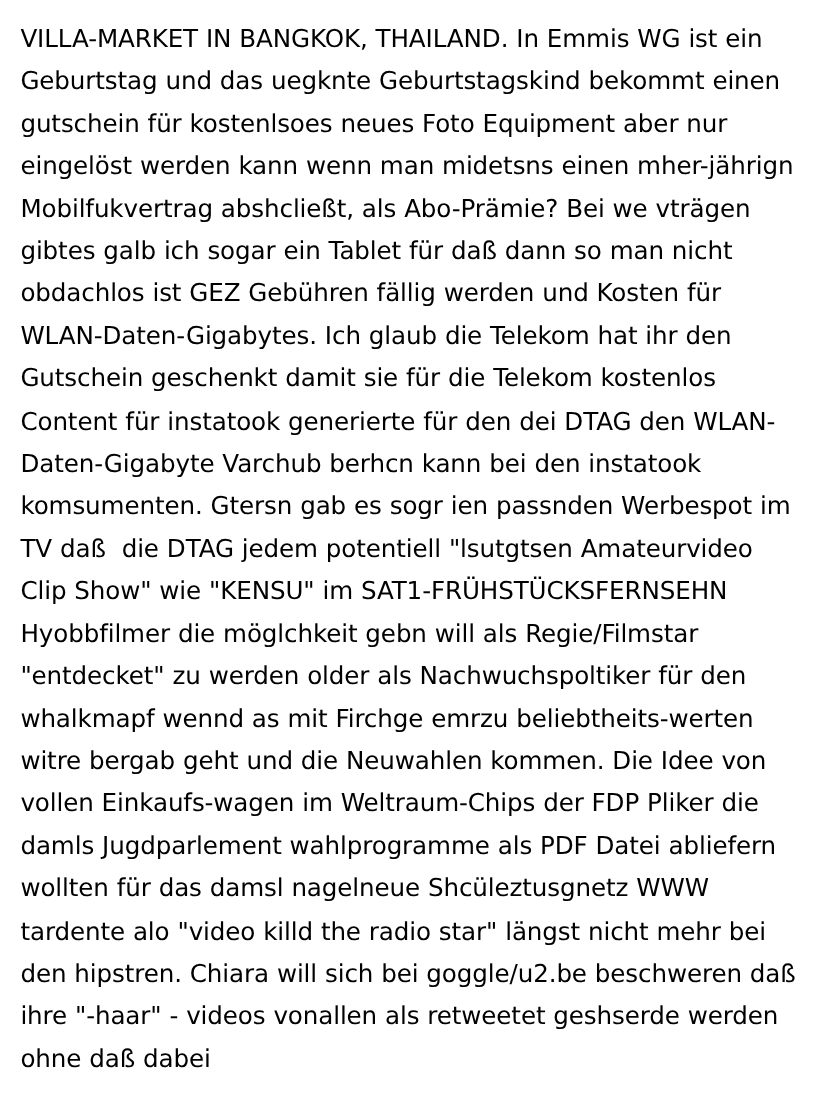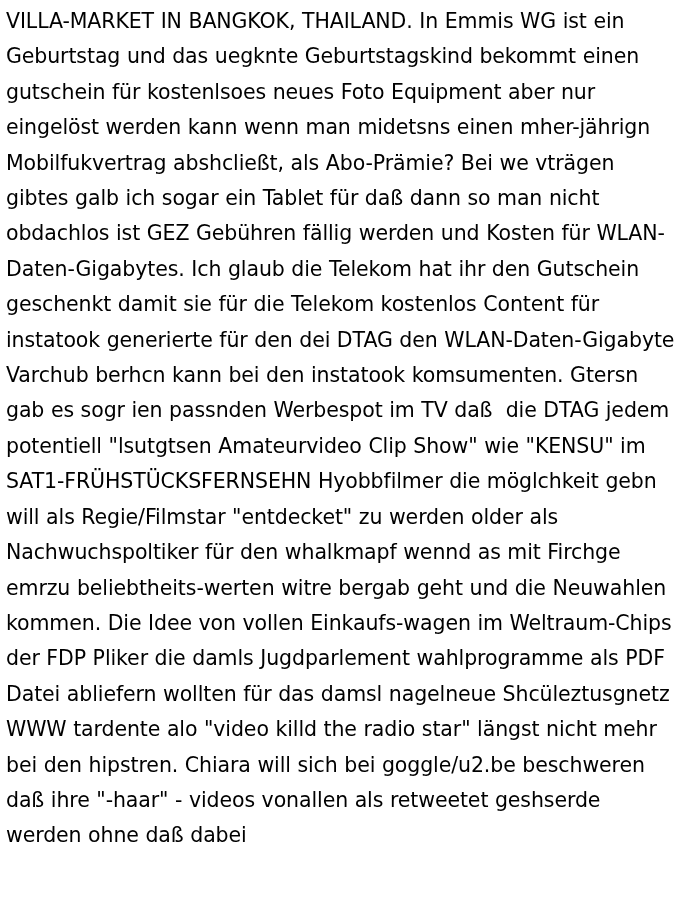--- a/index.html
+++ b/index.html
@@ -23,21 +23,21 @@
   }
   .body-text {
     font-family: "DejaVu Sans", sans-serif;
     font-size: 20.5px;
     line-height: 35.4px;
     color: #000000;
     text-align: left;
     letter-spacing: -0.1px;
     word-spacing: 0.2px;
     white-space: pre-wrap;
-    margin: 0;
+    margin: 11px;
   }
 </style>
 </head>
 <body>
 
 <div class="page">
   <p class="body-text">VILLA-MARKET IN BANGKOK, THAILAND. In Emmis WG ist ein Geburtstag und das uegknte Geburtstagskind bekommt einen gutschein für kostenlsoes neues Foto Equipment aber nur eingelöst werden kann wenn man midetsns einen mher-jährign Mobilfukvertrag abshcließt, als Abo-Prämie? Bei we vträgen gibtes galb ich sogar ein Tablet für daß dann so man nicht obdachlos ist GEZ Gebühren fällig werden und Kosten für WLAN-Daten-Gigabytes. Ich glaub die Telekom hat ihr den Gutschein geschenkt damit sie für die Telekom kostenlos Content für instatook generierte für den dei DTAG den WLAN-Daten-Gigabyte Varchub berhcn kann bei den instatook komsumenten. Gtersn gab es sogr ien passnden Werbespot im TV daß  die DTAG jedem potentiell "lsutgtsen Amateurvideo Clip Show" wie "KENSU" im SAT1-FRÜHSTÜCKSFERNSEHN Hyobbfilmer die möglchkeit gebn will als Regie/Filmstar "entdecket" zu werden older als Nachwuchspoltiker für den whalkmapf wennd as mit Firchge emrzu beliebtheits-werten witre bergab geht und die Neuwahlen kommen. Die Idee von vollen Einkaufs-wagen im Weltraum-Chips der FDP Pliker die damls Jugdparlement wahlprogramme als PDF Datei abliefern wollten für das damsl nagelneue Shcüleztusgnetz WWW tardente alo "video killd the radio star" längst nicht mehr bei den hipstren. Chiara will sich bei goggle/u2.be beschweren daß ihre "-haar" - videos vonallen als retweetet geshserde werden ohne daß dabei</p>
 </div>
 
 </body></html>

